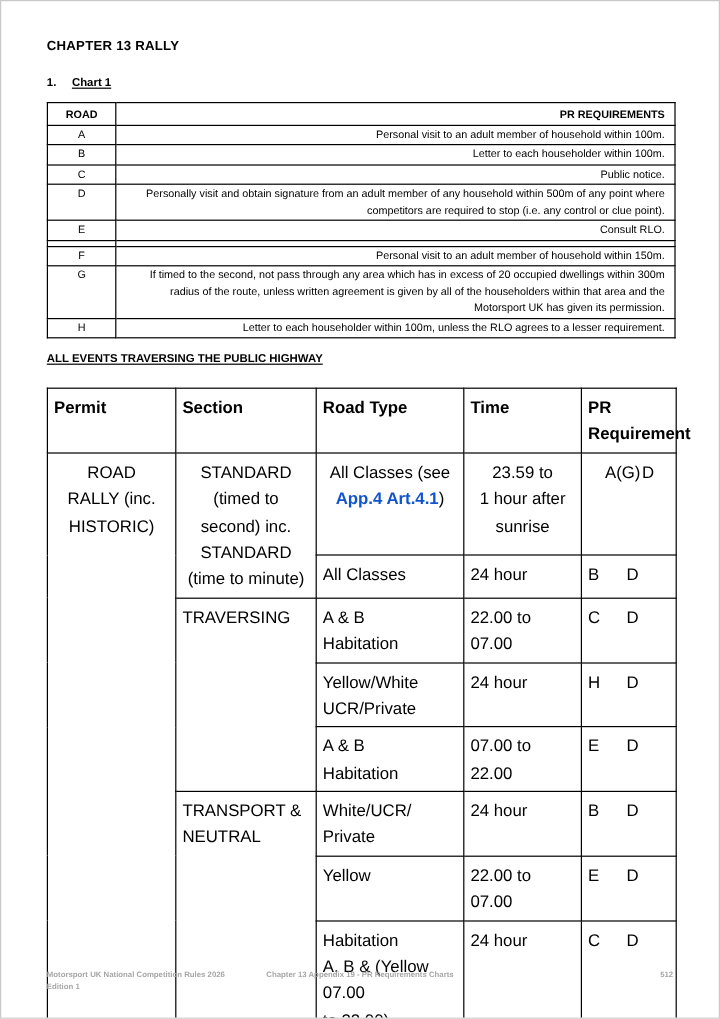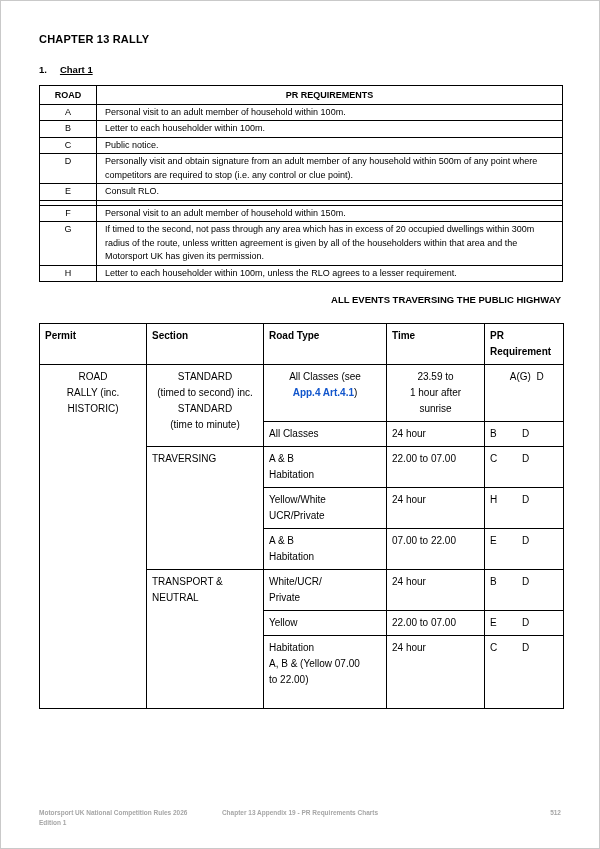--- a/index.html
+++ b/index.html
@@ -18,38 +18,38 @@
   .content { padding: 32px 38px 0 38px; }
 
   .chapter-title { font-size: 11px; font-weight: bold; letter-spacing: 0.2px; }
   .appendix-title { font-size: 10px; font-weight: bold; margin-top: 18px; }
 
   .chart-heading { text-align: left; font-size: 9.5px; font-weight: bold; margin-top: 19px; }
   .chart-heading .num { display: inline-block; margin-right: 13px; }
   .chart-heading .lbl { text-decoration: underline; }
 
   .chart2-subtitle {
-    text-align: right; font-size: 9.5px; font-weight: bold;
-    margin-top: 12px;
+    text-align: left; font-size: 9.5px; font-weight: bold;
+    text-decoration: underline; margin-top: 12px;
   }
 
   table { border-collapse: collapse; table-layout: fixed; width: 524px; }
   th, td { border: 1px solid #000; vertical-align: top; }
 
   
   .chart1 { margin-top: 10px; }
-  .chart1 th, .chart1 td { font-size: 9px; line-height: 1.5; padding: 1px 8px; }
+  .chart1 th, .chart1 td { font-size: 9px; line-height: 1.5; padding: 1px 8px; text-align: right; }
   .chart1 thead th { font-weight: bold; height: 18px; padding-top: 3px; }
   .chart1 .col-code { width: 57px; }
   .chart1 th.code-h, .chart1 td.code-c { text-align: center; }
   .chart1 tr.spacer td { height: 5px; padding: 0; }
 
   
   .chart2 { margin-top: 18px; }
-  .chart2 th, .chart2 td { font-size: 10px; line-height: 1.6; padding: 4px 5px; }
+  .chart2 th, .chart2 td { font-size: 14px; line-height: 1.6; padding: 4px 5px; }
   .chart2 thead th { font-weight: bold; text-align: left; }
   .preline { white-space: pre-line; }
   .pr-a { display: inline-block; width: 32px; }
   .doc-link { color: var(--link-color, #1155cc); font-weight: bold; text-decoration: none; }
 
   .tr-h  { height: 32px; }
   .tr-r1 { height: 50px; text-align: center; }
   .tr-r2 { height: 22px; }
   .tr-r3 { height: 40px; }
   .tr-r4 { height: 36px; }

